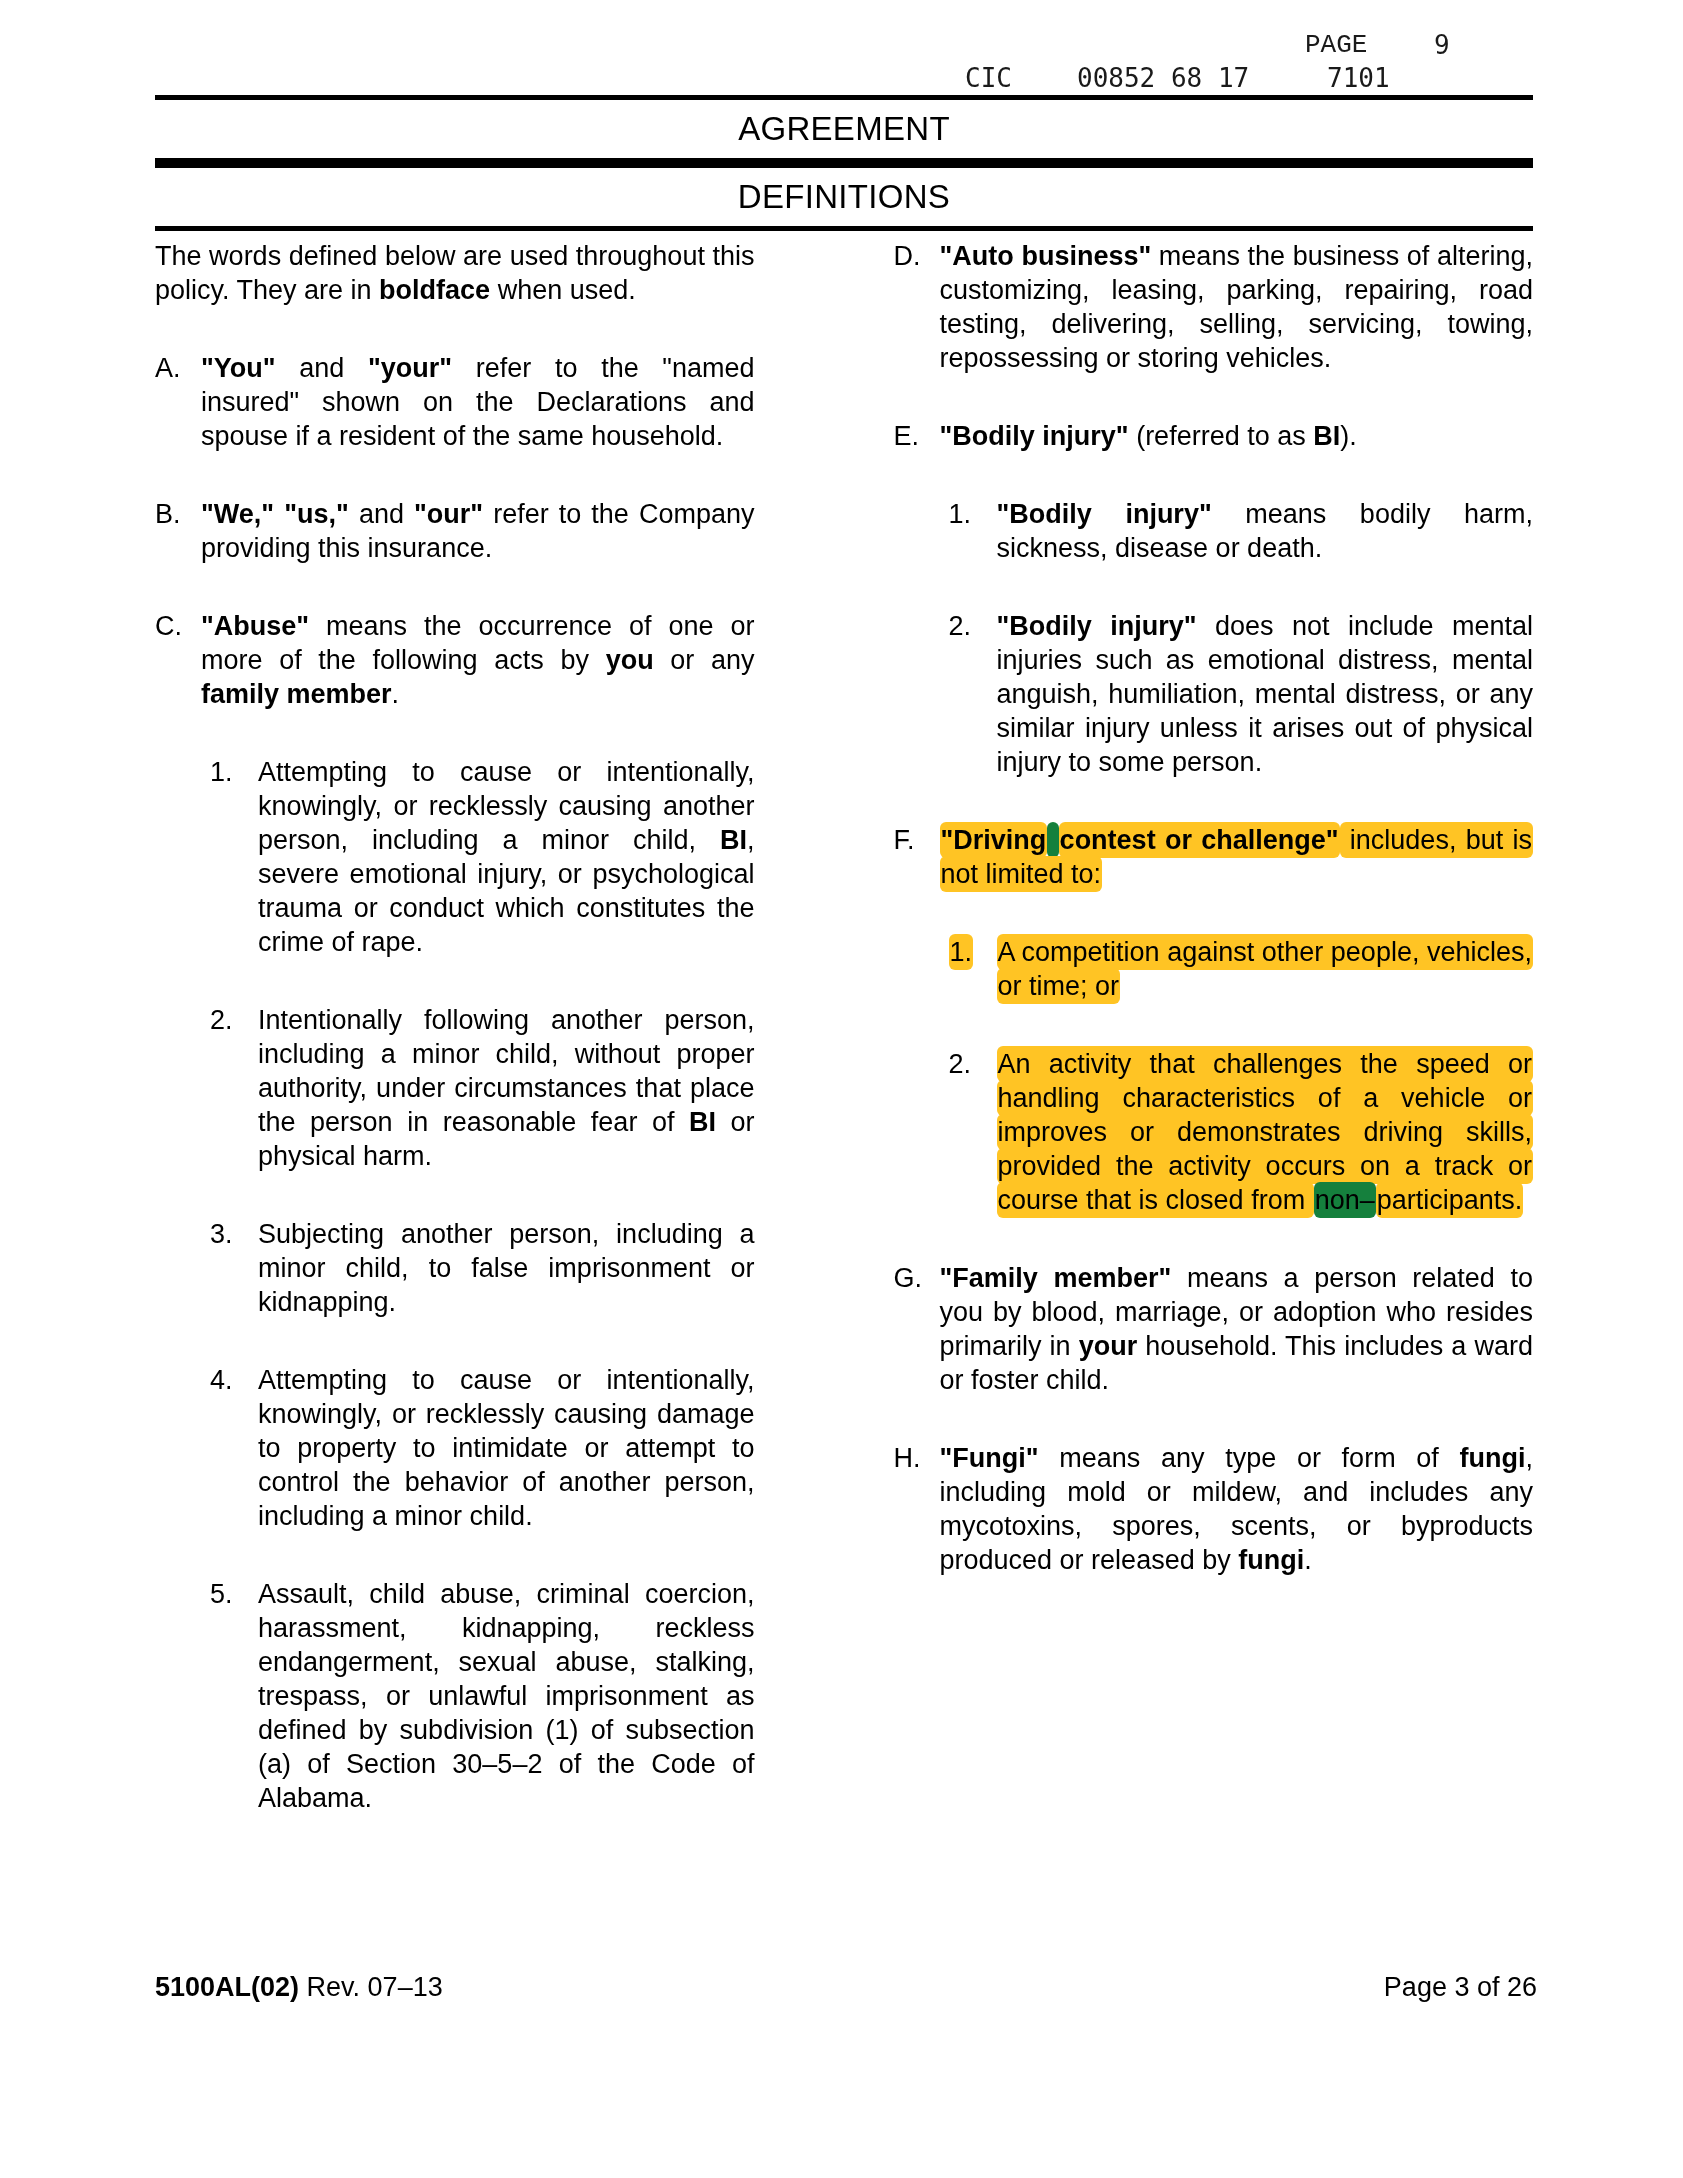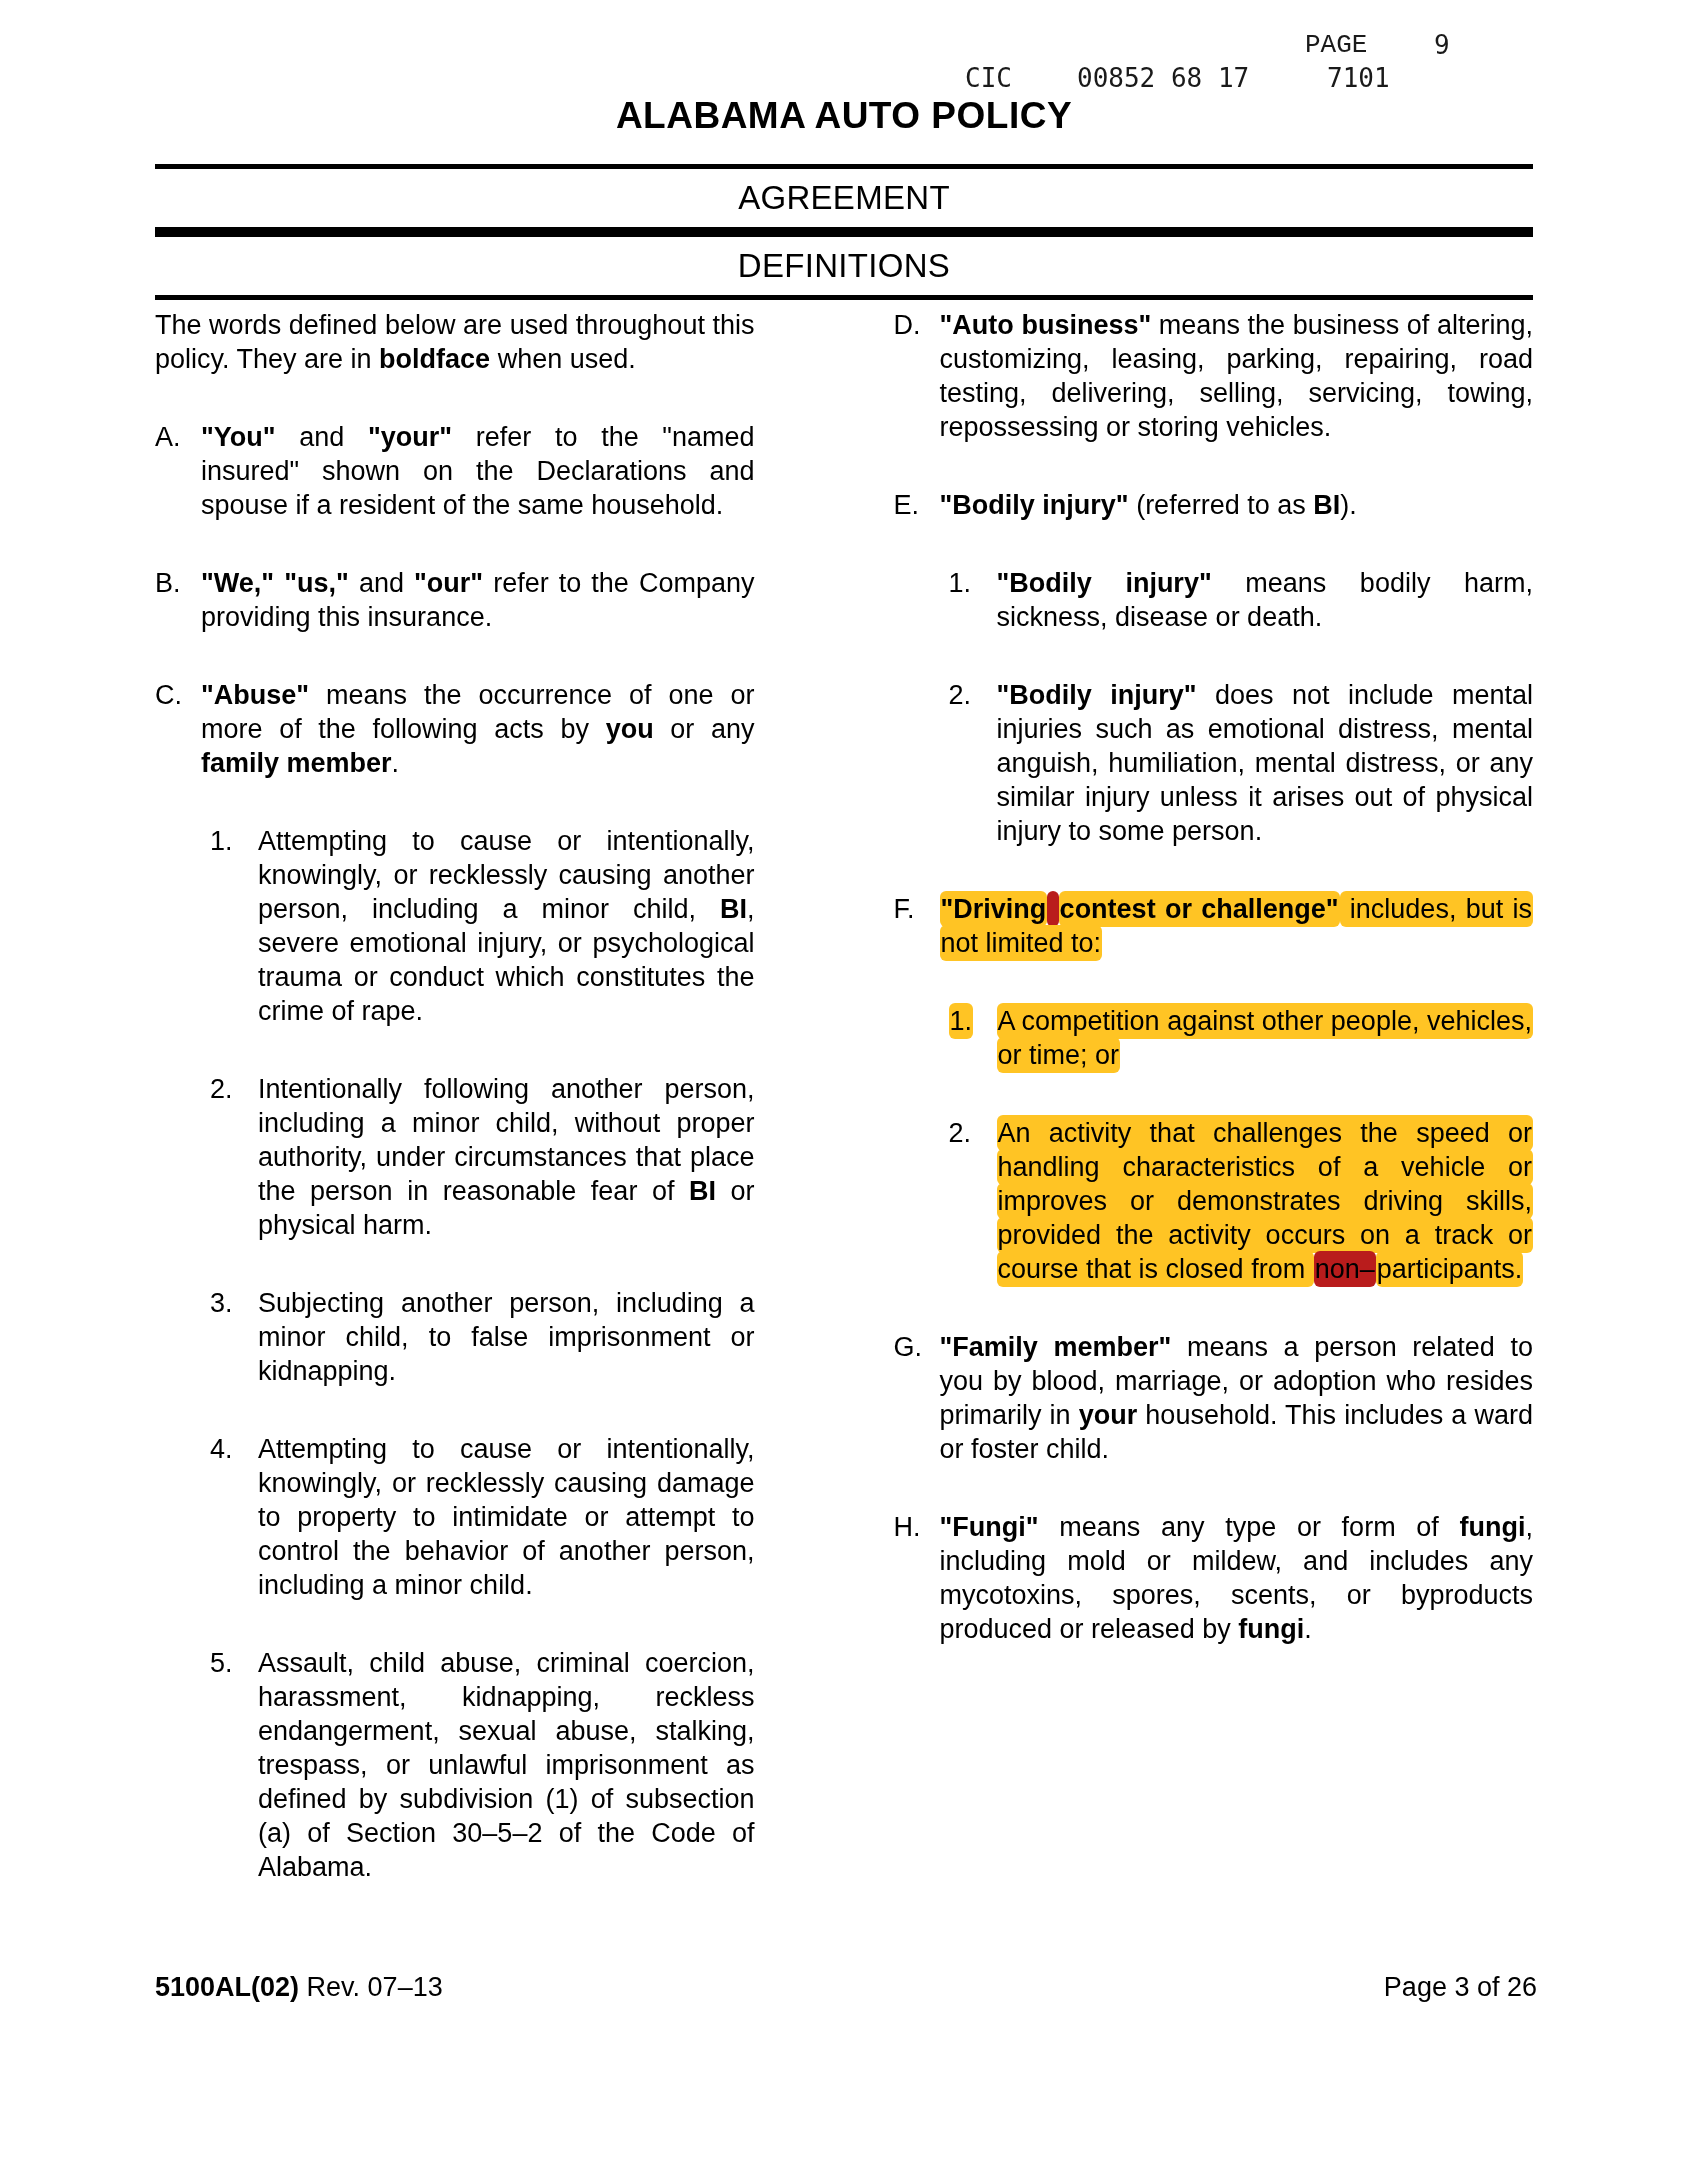--- a/index.html
+++ b/index.html
@@ -52,42 +52,41 @@
   }
   .def-text{
     margin:0;font-size:27px;line-height:34px;text-align:justify;
   }
   .hl{
     background:#FFC424;
     -webkit-box-decoration-break:clone;box-decoration-break:clone;
     padding:3px 1px;border-radius:6px;
   }
   .hl2{
-    background:#b91c1c;
+    background:#15803d;
     -webkit-box-decoration-break:clone;box-decoration-break:clone;
     padding:3px 1px;border-radius:6px;
   }
   .footer{
     position:absolute;left:155px;right:146px;top:1970px;
     display:flex;justify-content:space-between;
     font-size:27px;line-height:34px;
   }
 </style>
 </head>
 <body>
 
 <span class="mono" style="left:1305px;top:30px;font-family:Liberation Mono, monospace;">PAGE</span>
 <span class="mono" style="left:1434px;top:30px;">9</span>
 <span class="mono" style="left:965px;top:63px;">CIC</span>
 <span class="mono" style="left:1077px;top:63px;">00852 68 17</span>
 <span class="mono" style="left:1327px;top:63px;">7101</span>
 
 <div class="content">
 
-  <h1 class="doc-title">ALABAMA AUTO POLICY</h1>
 
   <div class="rule"></div>
   <div class="section-head">AGREEMENT</div>
   <div class="rule"></div>
 
 
   <div class="rule"></div>
   <div class="section-head">DEFINITIONS</div>
   <div class="rule"></div>
 

